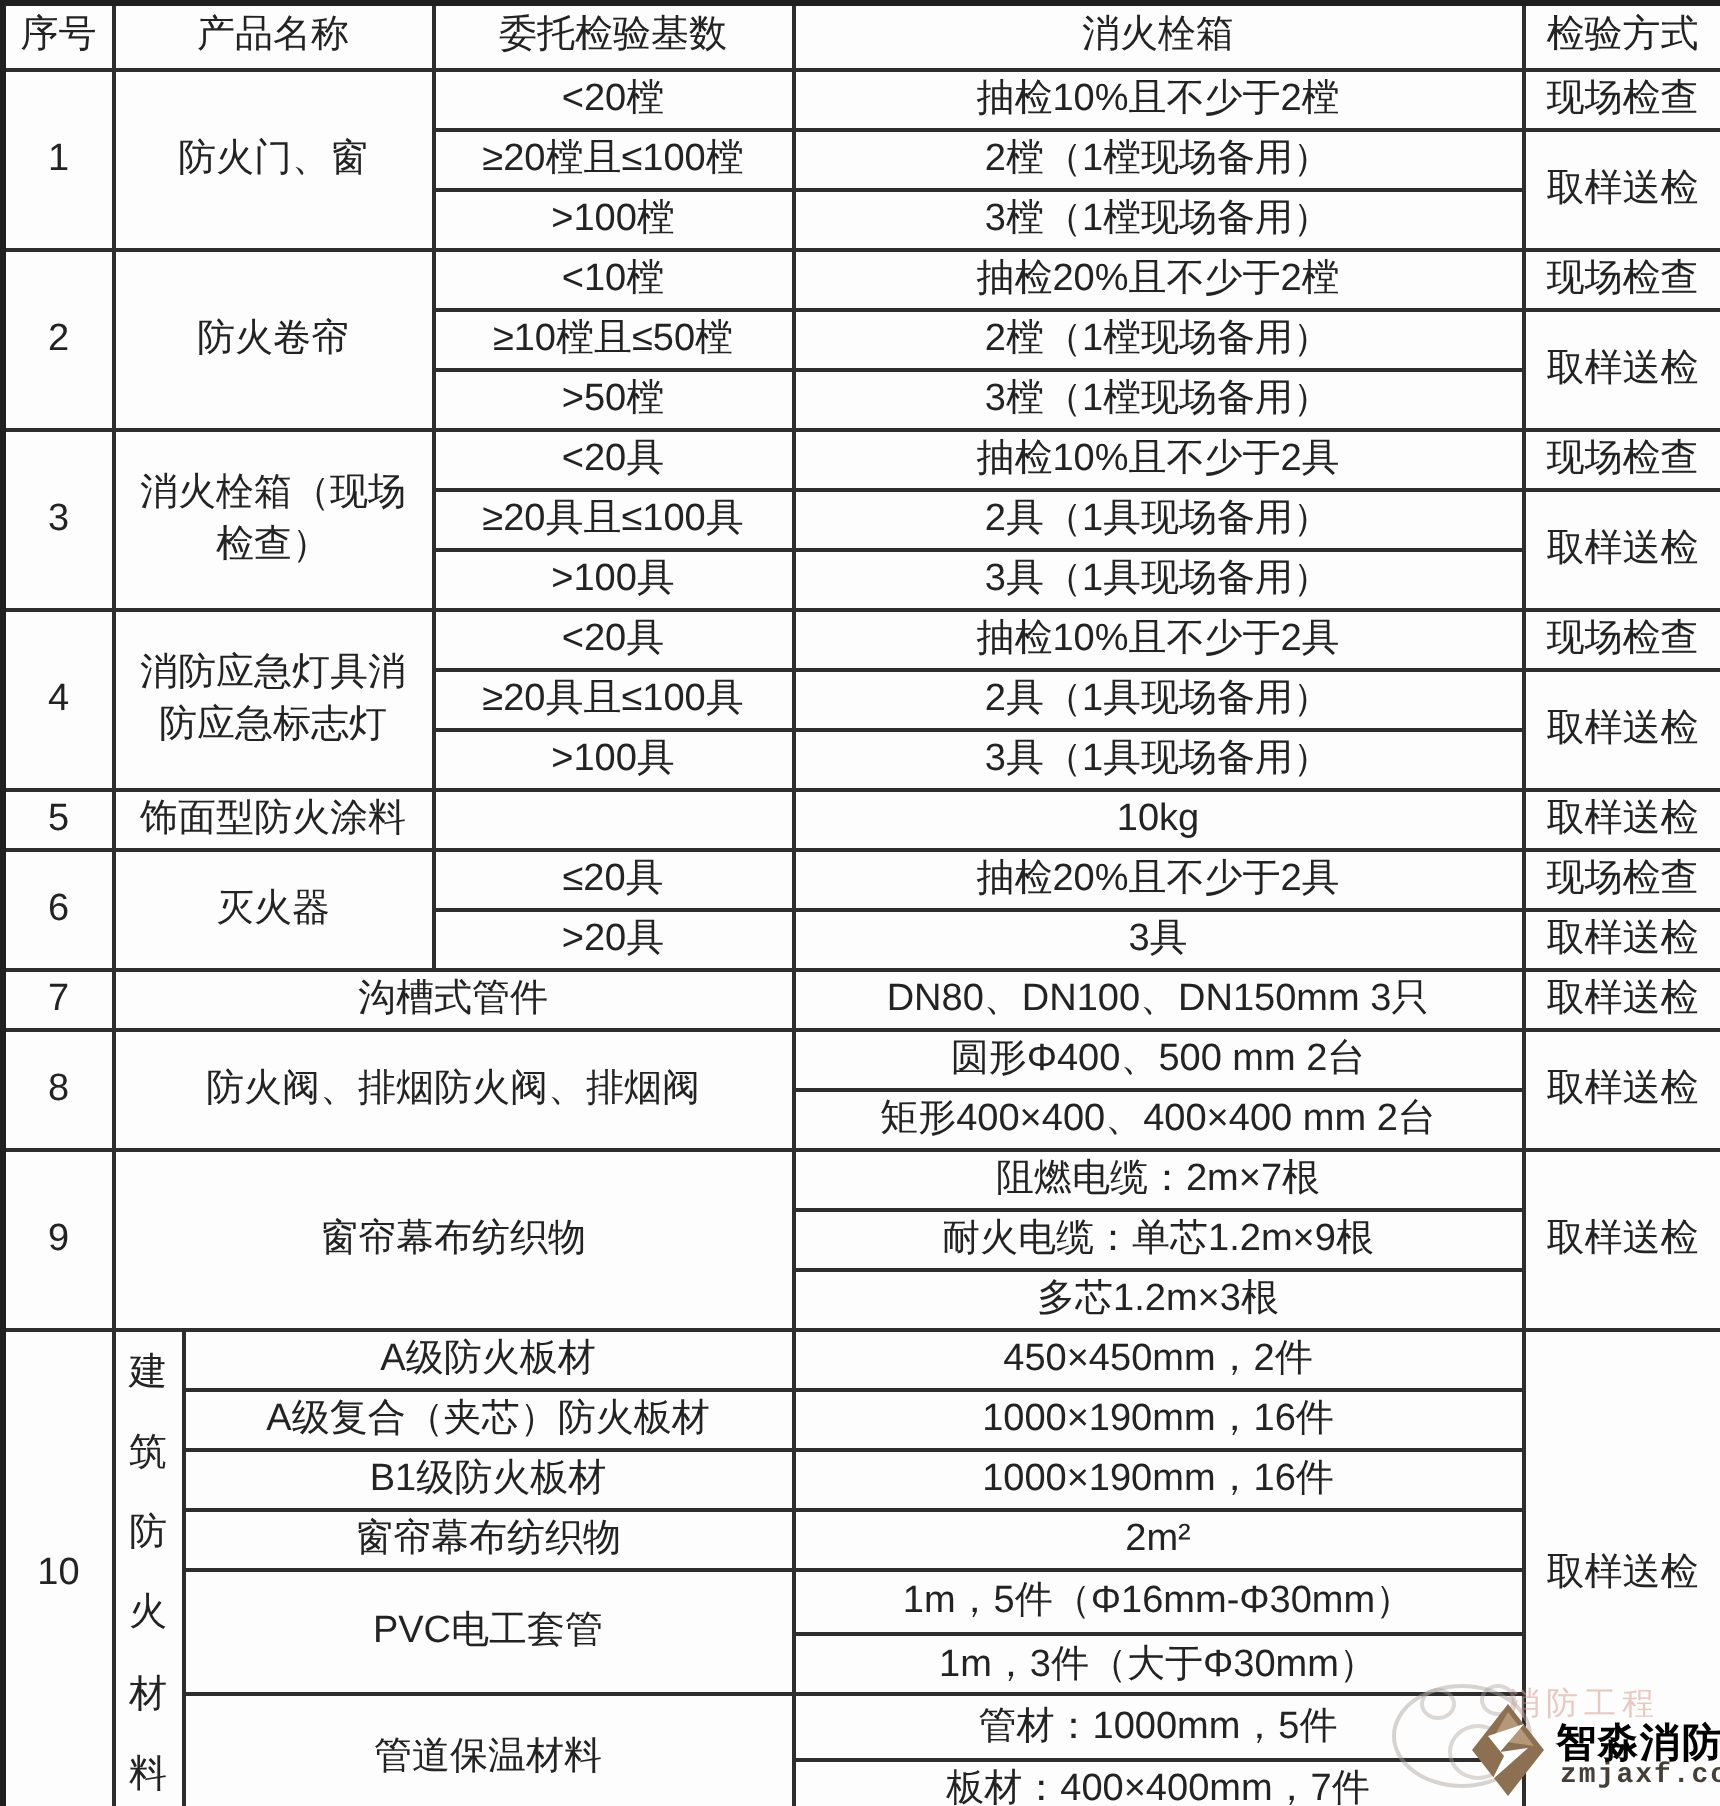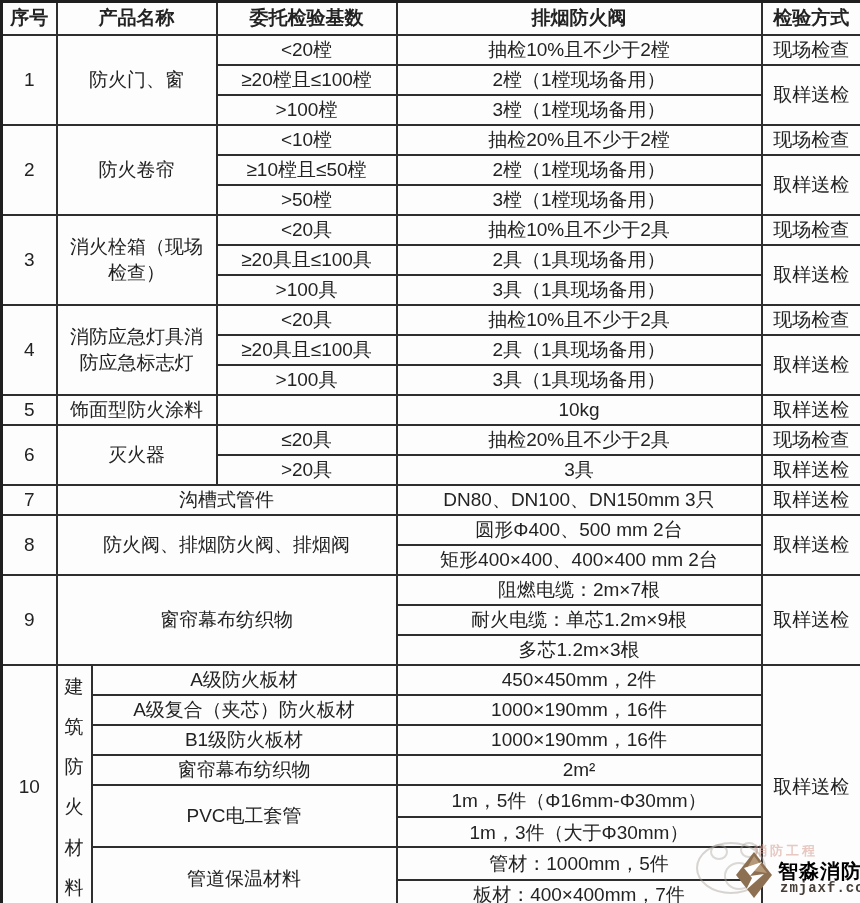--- a/index.html
+++ b/index.html
@@ -24,21 +24,21 @@
     vertical-align: middle;
     font-size: 19px;
     line-height: 1.35;
     padding: 1px 4px;
     overflow: hidden;
     word-break: break-all;
   }
   table.spec { border: 3px solid #1f1f1f; }
   thead tr { height: 33px; }
   tbody tr { height: 30px; }
-  th { font-weight: bold; font-size: 20px; }
+  th { font-weight: normal; font-size: 20px; }
   .vcell { padding: 0; }
   .vstack {
     width: 1.15em;
     margin: 0 auto;
     word-break: break-all;
     line-height: 2.12;
     font-size: 19px;
   }
   
   .watermark {
@@ -63,21 +63,21 @@
   .wm-ear1, .wm-ear2 {
     position: absolute;
     width: 14px; height: 12px;
     border: 2px solid rgba(168,160,152,0.40);
     border-radius: 50%;
   }
   .wm-ear1 { left: 12px; top: 0px; }
   .wm-ear2 { left: 42px; top: -2px; }
   .wm-ghost {
     position: absolute; left: 66px; top: 8px;
-    font-size: 13px; font-weight: bold;
+    font-size: 16px; font-weight: normal;
     letter-spacing: 3px;
     color: rgba(214,158,146,0.55);
     white-space: nowrap;
   }
   .wm-logo { position: absolute; left: 48px; top: 18px; }
   .wm-brand {
     position: absolute; left: 90px; top: 24px;
     font-size: 20px; font-weight: bold;
     letter-spacing: 1px;
     color: #000000;
@@ -102,21 +102,21 @@
       <col style="width:125px">
     <col style="width:180px">
       <col style="width:365px">
       <col style="width:100px">
   </colgroup>
   <thead>
     <tr>
       <th>序号</th>
       <th colspan="2">产品名称</th>
       <th>委托检验基数</th>
-      <th>排烟防火阀</th>
+      <th>消火栓箱</th>
       <th>检验方式</th>
     </tr>
   </thead>
   <tbody>
 
     <tr>
       <td rowspan="3">1</td>
       <td colspan="2" rowspan="3">防火门、窗</td>
       <td>&lt;20樘</td>
       <td>抽检10%且不少于2樘</td>

